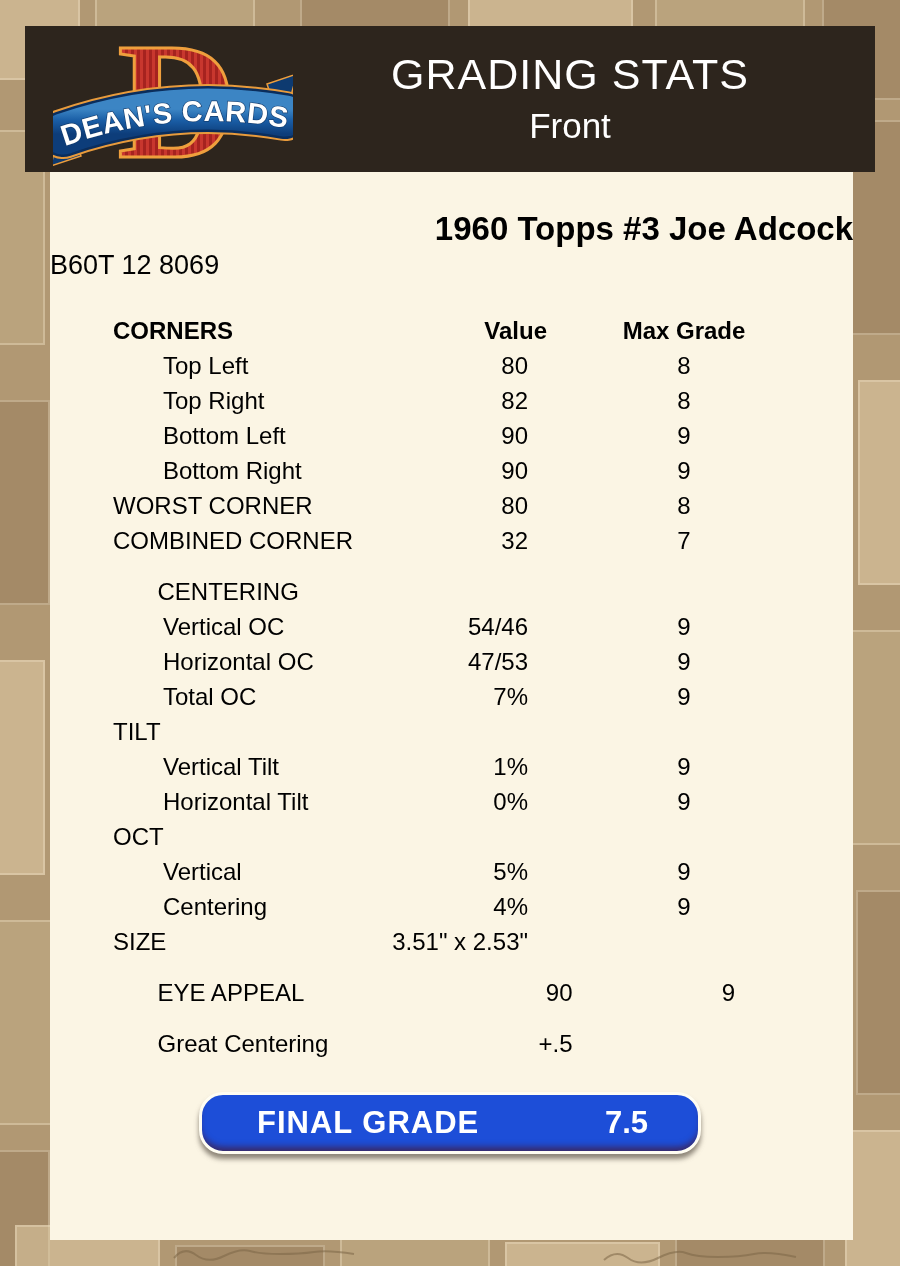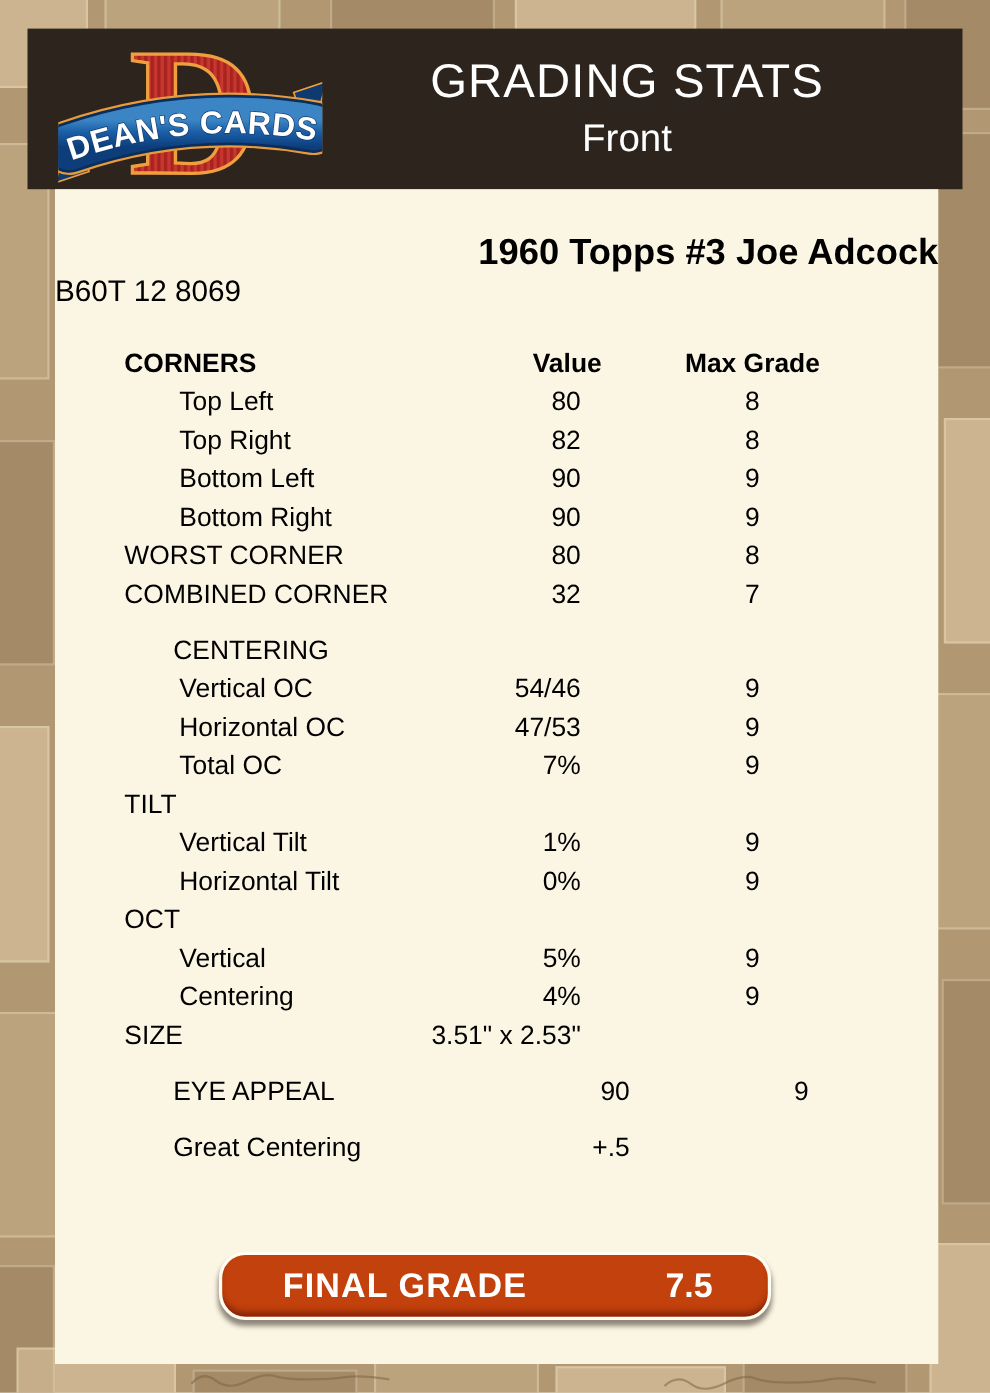--- a/index.html
+++ b/index.html
@@ -55,23 +55,23 @@
   .c-label { width:260px; box-sizing:border-box; }
   .trow.item .c-label { padding-left:50px; }
   .c-value { width:155px; text-align:right; }
   .c-max   { width:160px; margin-left:76px; text-align:center; }
   .trow.header { font-weight:bold; }
   .trow.header .c-value { transform:translateX(19px); }
   .trow.section .c-label { font-weight:normal; }
 
   
   .final-grade {
-    position:absolute; left:149px; top:966px; width:502px; height:62px;
+    position:absolute; left:149px; top:920px; width:502px; height:62px;
     box-sizing:border-box;
-    background:#c2410c;
+    background:#1d4ed8;
     border:3px solid #fffdf2;
     border-radius:24px;
     box-shadow:0 5px 5px rgba(105,98,86,0.75), inset 0 -7px 6px -3px rgba(80,10,10,0.55);
     display:flex; align-items:center;
     color:#ffffff; font-weight:bold; font-size:31px;
   }
   .fg-label { margin-left:55px; letter-spacing:1px; }
   .fg-value { margin-left:auto; margin-right:50px; }
 </style>
 </head>

